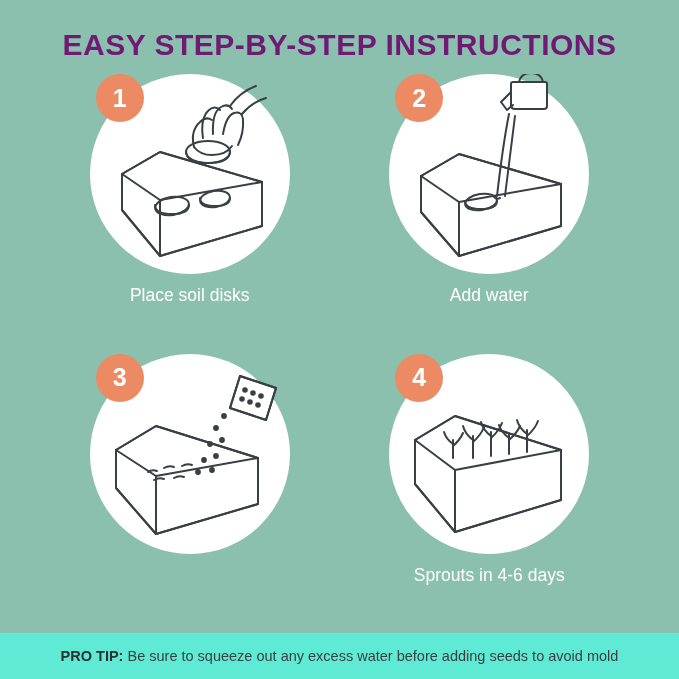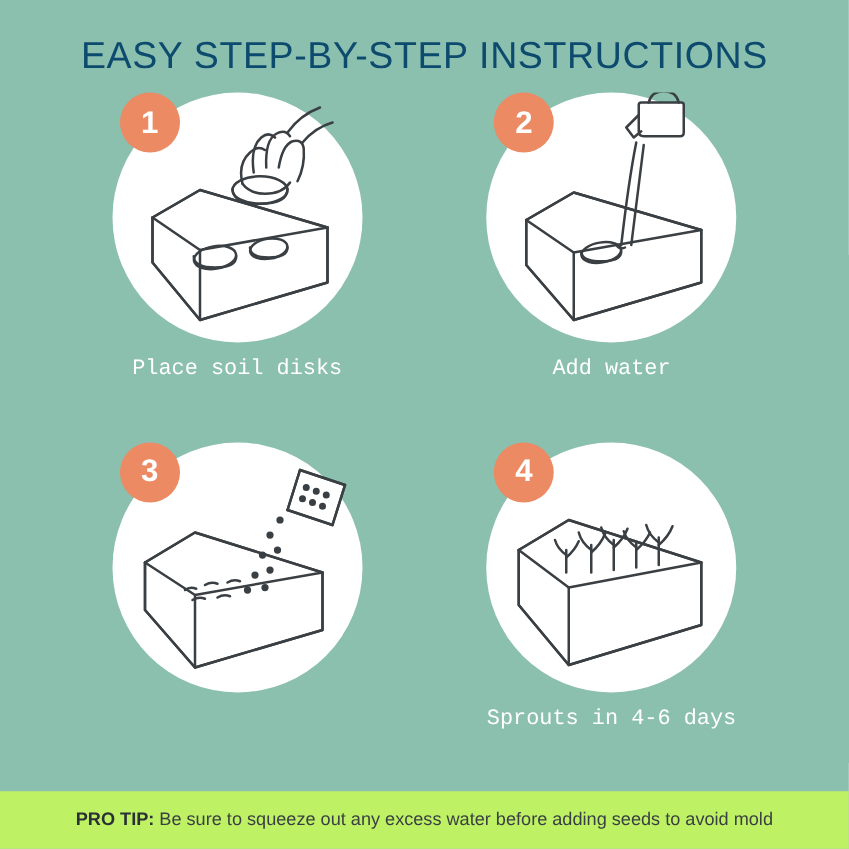--- a/index.html
+++ b/index.html
@@ -17,22 +17,22 @@
     position: relative;
     width: 679px;
     height: 679px;
     background: #8bbfae;
     box-sizing: border-box;
     display: flex;
     flex-direction: column;
   }
   .title {
     text-align: center;
-    color: #0c4a6e;
-    font-weight: normal;
+    color: #701a75;
+    font-weight: bold;
     font-size: 30px;
     letter-spacing: 0.5px;
     margin-top: 28px;
     margin-bottom: 10px;
     font-family: "Liberation Sans", sans-serif;
   }
   .steps-grid {
     flex: 1 1 auto;
     display: grid;
     grid-template-columns: 1fr 1fr;
@@ -85,25 +85,25 @@
     width: 200px;
     height: 200px;
     z-index: 2;
   }
   .caption {
     color: #ffffff;
     font-size: 17.5px;
     text-align: center;
     line-height: 1.28;
     margin-top: 10px;
-    font-family: Liberation Mono, monospace;
+    font-family: Liberation Sans, sans-serif;
   }
   .protip-bar {
     height: 46px;
-    background: #bef264;
+    background: #5eead4;
     display: flex;
     align-items: center;
     justify-content: center;
     padding: 0 14px;
     box-sizing: border-box;
   }
   .protip-text {
     font-size: 14.5px;
     color: #3a3f43;
     text-align: center;

